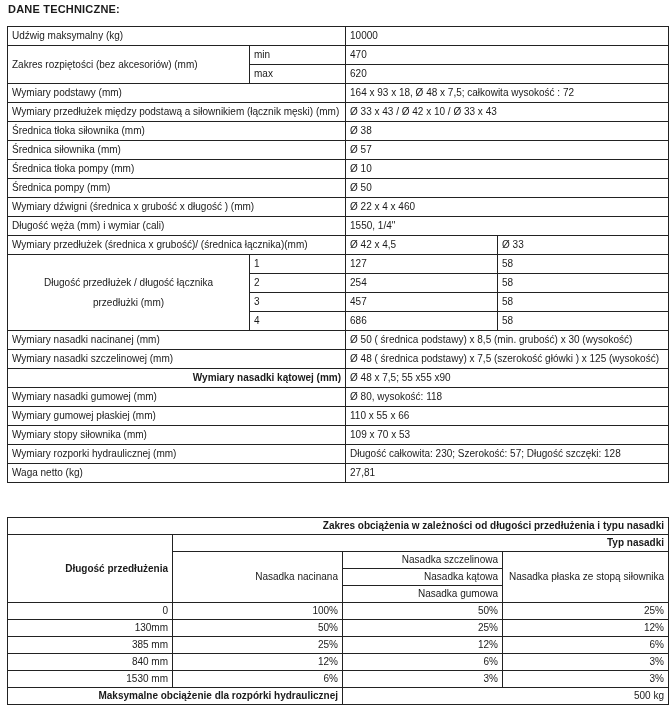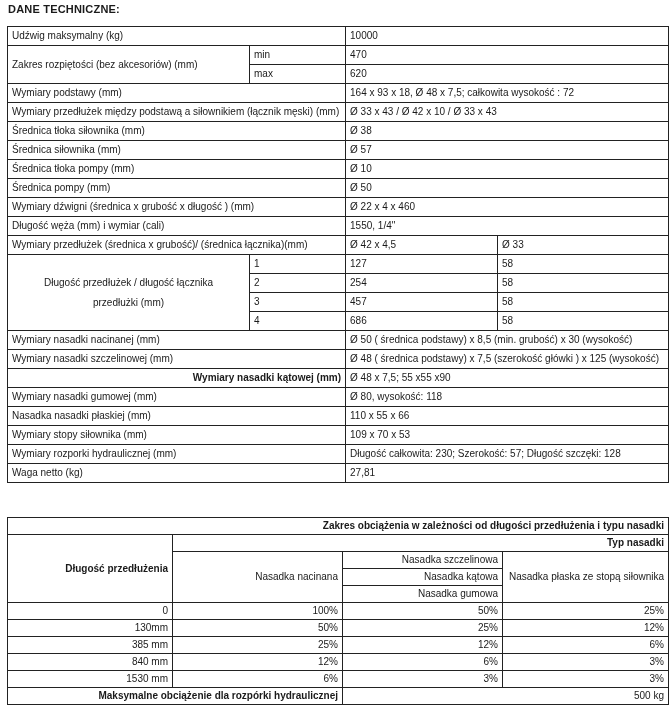--- a/index.html
+++ b/index.html
@@ -109,21 +109,21 @@
       </tr>
   <tr>
         <td colspan="2" class="bold">Wymiary nasadki kątowej (mm)</td>
         <td colspan="2">Ø 48 x 7,5;  55 x55 x90</td>
       </tr>
   <tr>
         <td colspan="2">Wymiary nasadki gumowej (mm)</td>
         <td colspan="2">Ø 80,  wysokość: 118</td>
       </tr>
   <tr>
-        <td colspan="2">Nasadka nasadki płaskiej (mm)</td>
+        <td colspan="2">Wymiary gumowej płaskiej (mm)</td>
         <td colspan="2">110 x 55 x 66</td>
       </tr>
   <tr>
         <td colspan="2">Wymiary stopy siłownika (mm)</td>
         <td colspan="2">109 x 70 x 53</td>
       </tr>
   <tr>
         <td colspan="2">Wymiary rozporki hydraulicznej (mm)</td>
         <td colspan="2">Długość całkowita: 230;  Szerokość: 57;  Długość szczęki: 128</td>
       </tr>

